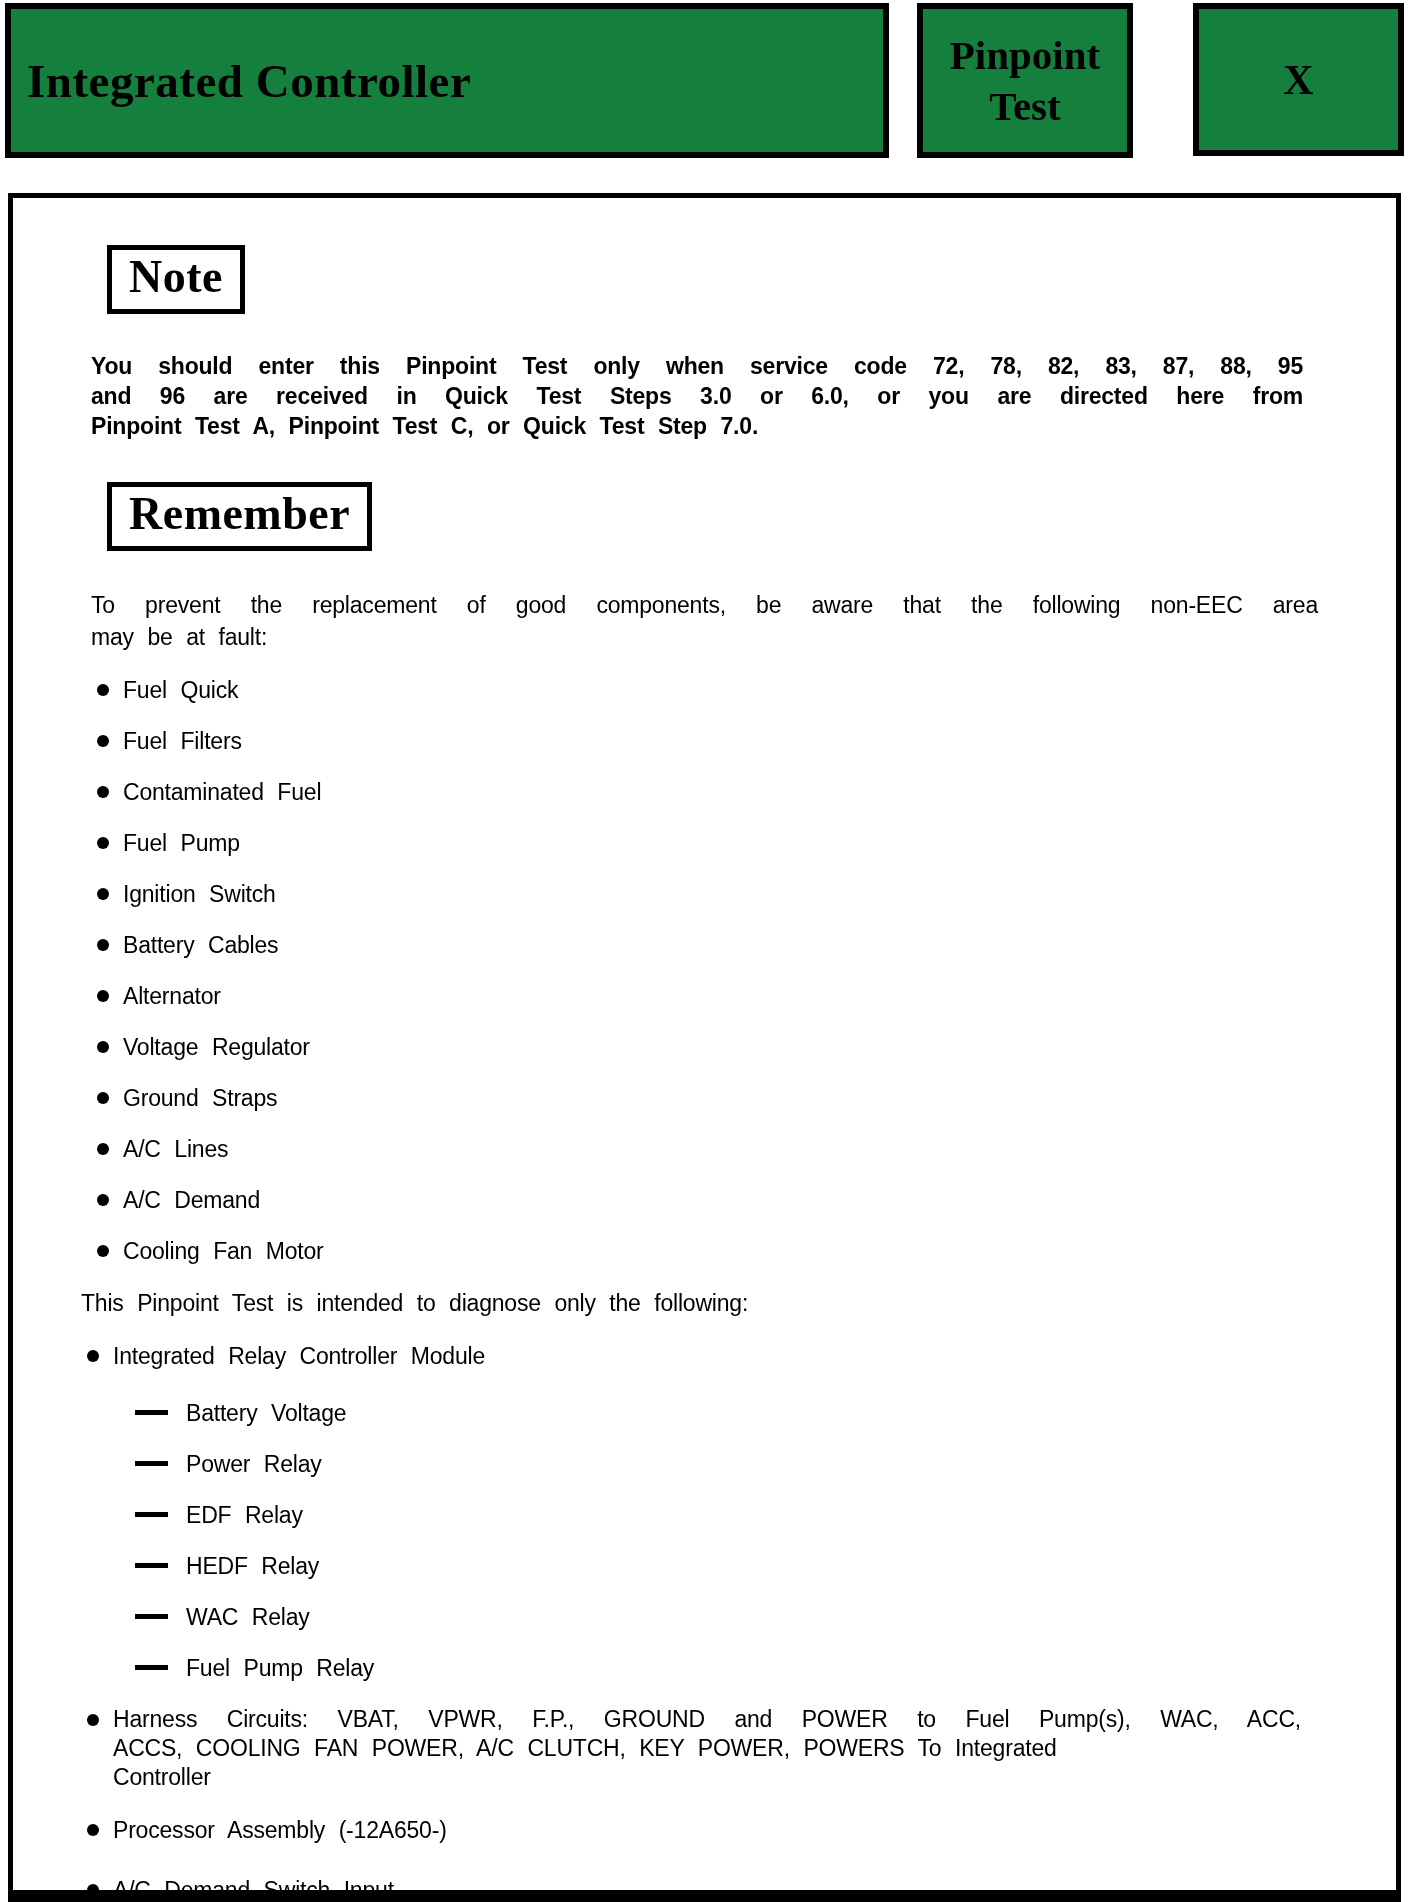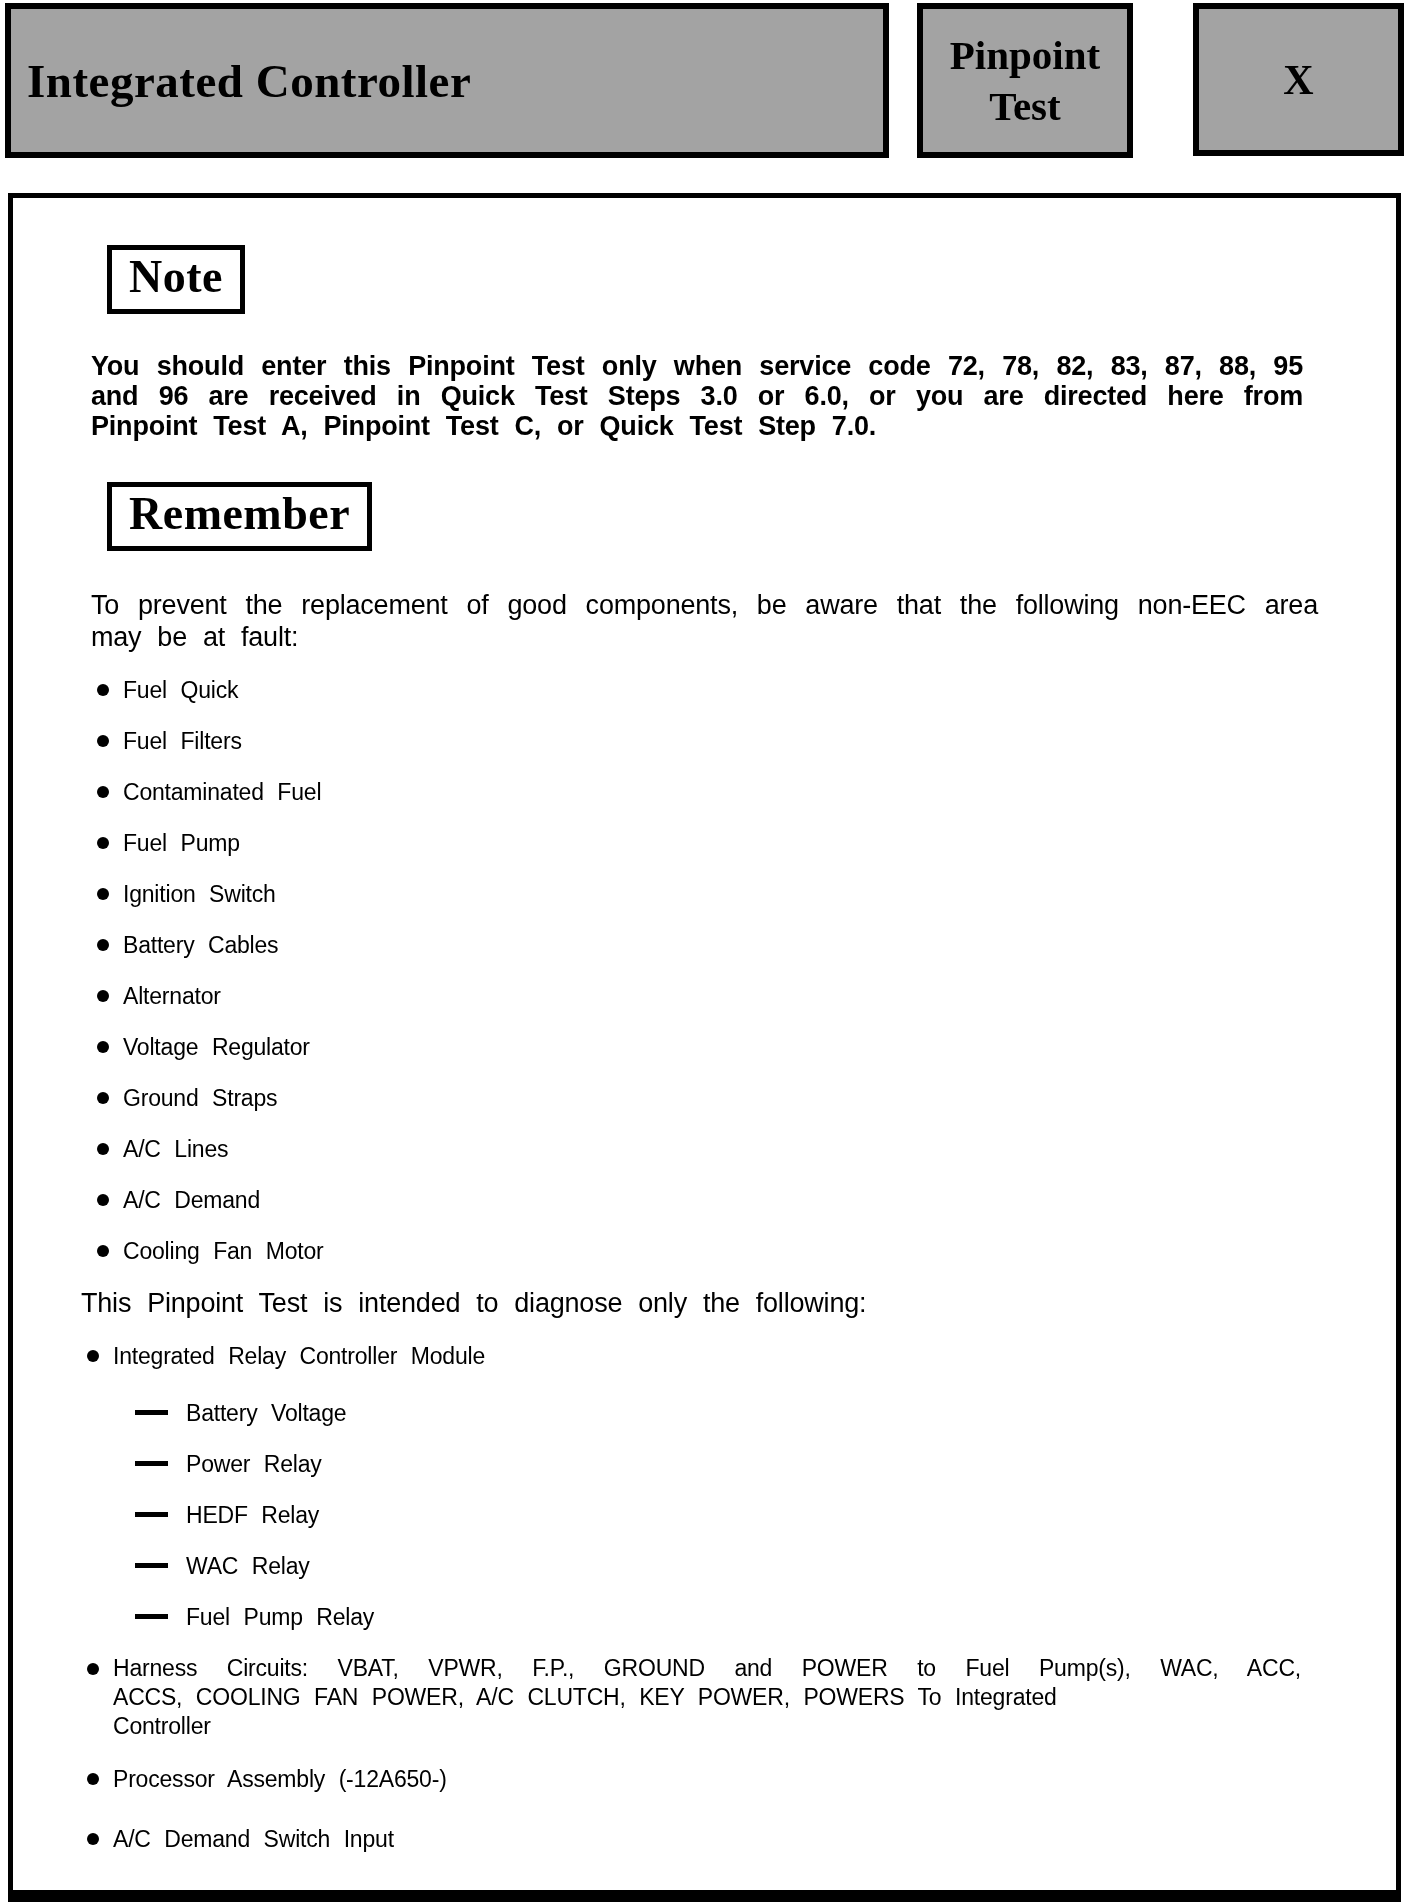--- a/index.html
+++ b/index.html
@@ -2,21 +2,21 @@
 <html><head>
 <meta charset="utf-8">
 <style>
   html,body{margin:0;padding:0;background:#ffffff;}
   body{
     width:1408px;height:1902px;position:relative;overflow:hidden;
     font-family:"Liberation Sans",sans-serif;color:#000;
     -webkit-font-smoothing:antialiased;
   }
   .hdr-box{
-    position:absolute;background:#a3a3a3;border:6px solid #000;box-sizing:border-box;
+    position:absolute;background:#15803d;border:6px solid #000;box-sizing:border-box;
   }
   .hdr-title{
     left:5px;top:3px;width:884px;height:155px;
     display:flex;align-items:center;padding-left:16px;
     font-family:"Liberation Serif",serif;font-weight:bold;font-size:47px;
     letter-spacing:.5px;
   }
   .hdr-pinpoint{
     left:917px;top:3px;width:216px;height:155px;
     display:flex;flex-direction:column;align-items:center;justify-content:center;
@@ -30,21 +30,21 @@
   .main-box{
     position:absolute;left:8px;top:193px;width:1393px;height:1709px;
     box-sizing:border-box;border:5px solid #000;border-bottom-width:12px;
     padding:47px 20px 0 66px;overflow:hidden;
   }
   .label-box{
     display:inline-block;border:5px solid #000;margin-left:28px;
     font-family:"Liberation Serif",serif;font-weight:bold;font-size:46px;
     line-height:48px;padding:3px 17px 8px 17px;letter-spacing:.5px;
   }
-  .para{font-size:27px;line-height:32px;word-spacing:.32em;letter-spacing:-.2px;}
+  .para{font-size:23px;line-height:32px;word-spacing:.32em;letter-spacing:-.2px;}
   .note-para{font-weight:bold;margin:37px 0 0 12px;width:1212px;}
   .note-para{line-height:30px;}
   .remember-box{margin-top:41px;}
   .intro-para{margin:38px 0 0 12px;width:1227px;}
   .jline{text-align:justify;text-align-last:justify;}
   ul.blist{list-style:none;margin:22px 0 0 0;padding:0;}
   ul.blist li{
     display:flex;align-items:flex-start;margin:0 0 21px 0;
     font-size:23px;line-height:30px;word-spacing:.32em;letter-spacing:-.2px;
   }
@@ -171,20 +171,24 @@
       <li>
           <span class="dash"></span>
           <span class="li-text">Battery Voltage</span>
         </li>
       <li>
           <span class="dash"></span>
           <span class="li-text">Power Relay</span>
         </li>
       <li>
           <span class="dash"></span>
+          <span class="li-text">EDF Relay</span>
+        </li>
+      <li>
+          <span class="dash"></span>
           <span class="li-text">HEDF Relay</span>
         </li>
       <li>
           <span class="dash"></span>
           <span class="li-text">WAC Relay</span>
         </li>
       <li>
           <span class="dash"></span>
           <span class="li-text">Fuel Pump Relay</span>
         </li>

